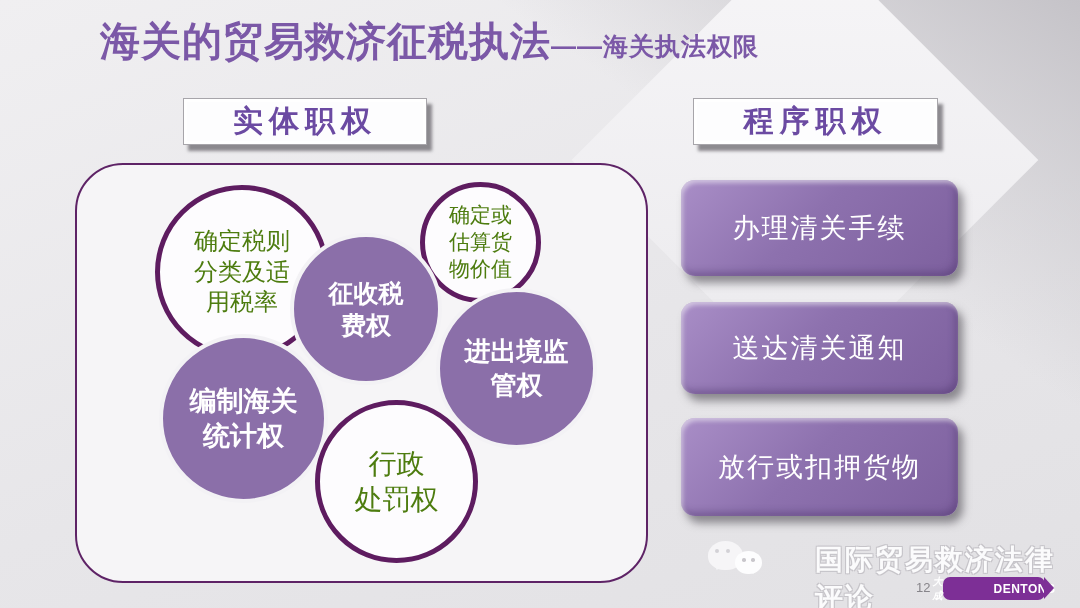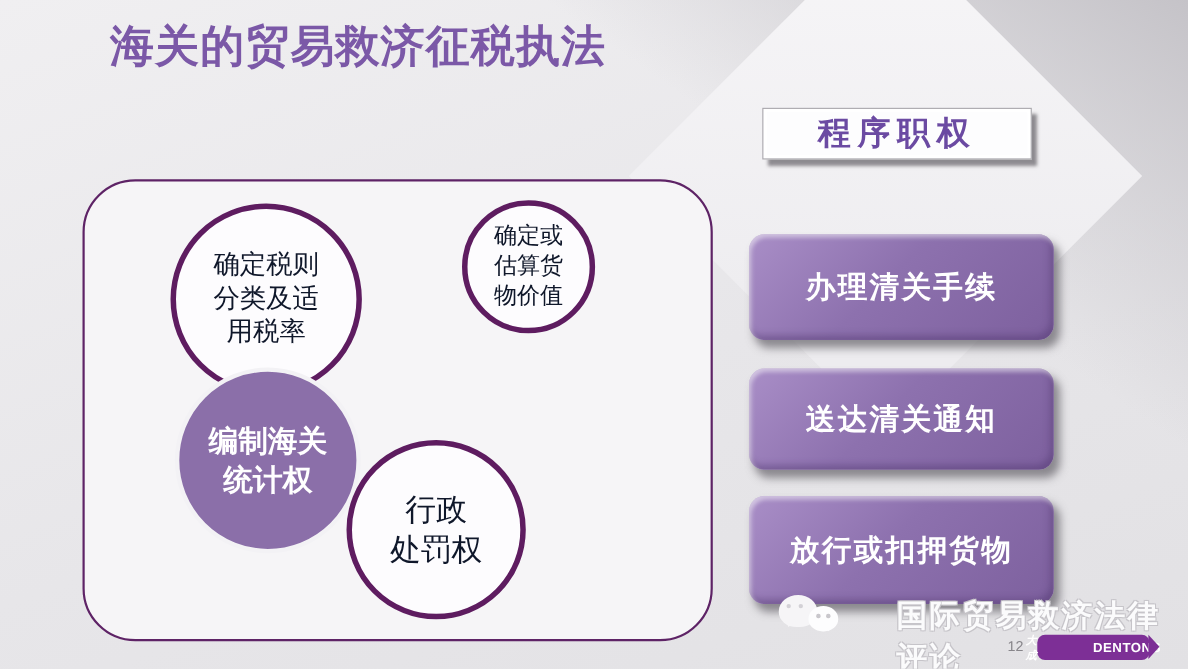--- a/index.html
+++ b/index.html
@@ -43,39 +43,38 @@
   .container {
     position:absolute; left:75px; top:163px; width:573px; height:420px; z-index:1;
     background:#f6f5f7; border:2.5px solid #5e2366; border-radius:48px;
   }
   
   .circ {
     position:absolute; z-index:2; border-radius:50%;
     display:flex; align-items:center; justify-content:center;
     text-align:center; white-space:pre-line; line-height:1.28;
   }
-  .c-outline { background:#fdfcfe; border:5px solid #5e1c60; color:#0f172a; }
+  .c-outline { background:#fdfcfe; border:5px solid #5e1c60; color:#4d7c0f;font-family:Liberation Serif, serif; }
   .c-filled  { background:#8b6fa9; border:4px solid #f3f2f5; color:#ffffff; font-weight:bold; }
   .circ-1 { left:155px; top:185px; width:174px; height:174px; font-size:24px; z-index:2; }
   .circ-2 { left:420px; top:182px; width:121px; height:121px; font-size:21px; z-index:2; }
   .circ-3 { left:290px; top:233px; width:152px; height:152px; font-size:25px; z-index:3; }
   .circ-4 { left:436px; top:288px; width:161px; height:161px; font-size:26px; z-index:4; }
   .circ-5 { left:159px; top:334px; width:169px; height:169px; font-size:27px; z-index:3; }
   .circ-6 { left:315px; top:400px; width:163px; height:163px; font-size:28px; z-index:5; }
   
   .pbtn {
     position:absolute; left:681px; width:277px; z-index:2;
-    border-radius:14px; color:#ffffff; font-weight:bold;
+    border-radius:14px; color:#ffffff; font-weight:normal;
     font-size:27px; letter-spacing:2px;
     display:flex; align-items:center; justify-content:center;
     background:linear-gradient(135deg,#a98ec7 0%,#8d71ae 45%,#7d609e 100%);
     box-shadow:inset 2px 3px 4px rgba(255,255,255,.5),
                inset -3px -4px 7px rgba(70,45,100,.4),
                5px 7px 8px rgba(100,97,104,.7);
-    margin-top:33px;
   }
   .pbtn-1 { top:180px; height:96px; }
   .pbtn-2 { top:302px; height:92px; }
   .pbtn-3 { top:418px; height:98px; }
   
   .wechat { position:absolute; left:706px; top:538px; width:64px; height:44px; z-index:2; }
   .bub-big {
     position:absolute; left:2px; top:3px; width:35px; height:29px;
     background:#f6f5f7; border-radius:50% 50% 46% 46%;
   }
@@ -125,32 +124,38 @@
 </style>
 </head>
 <body>
 
 <div class="slide">
   <div class="bg-shade"></div>
   <div class="bg-arrow"></div>
 
   <div class="title">
     <span class="title-main">海关的贸易救济征税执法</span>
+    <span class="title-sub">——海关执法权限</span>
   </div>
 
+  <div class="hdr hdr-left">实体职权</div>
   <div class="hdr hdr-right">程序职权</div>
 
   <div class="container"></div>
 
   <div class="circ c-outline circ-1">确定税则
 分类及适
 用税率</div>
   <div class="circ c-outline circ-2">确定或
 估算货
 物价值</div>
+  <div class="circ c-filled circ-3">征收税
+费权</div>
+  <div class="circ c-filled circ-4">进出境监
+管权</div>
   <div class="circ c-filled circ-5">编制海关
 统计权</div>
   <div class="circ c-outline circ-6">行政
 处罚权</div>
 
   <div class="pbtn pbtn-1">办理清关手续</div>
   <div class="pbtn pbtn-2">送达清关通知</div>
   <div class="pbtn pbtn-3">放行或扣押货物</div>
 
   <div class="wechat">

